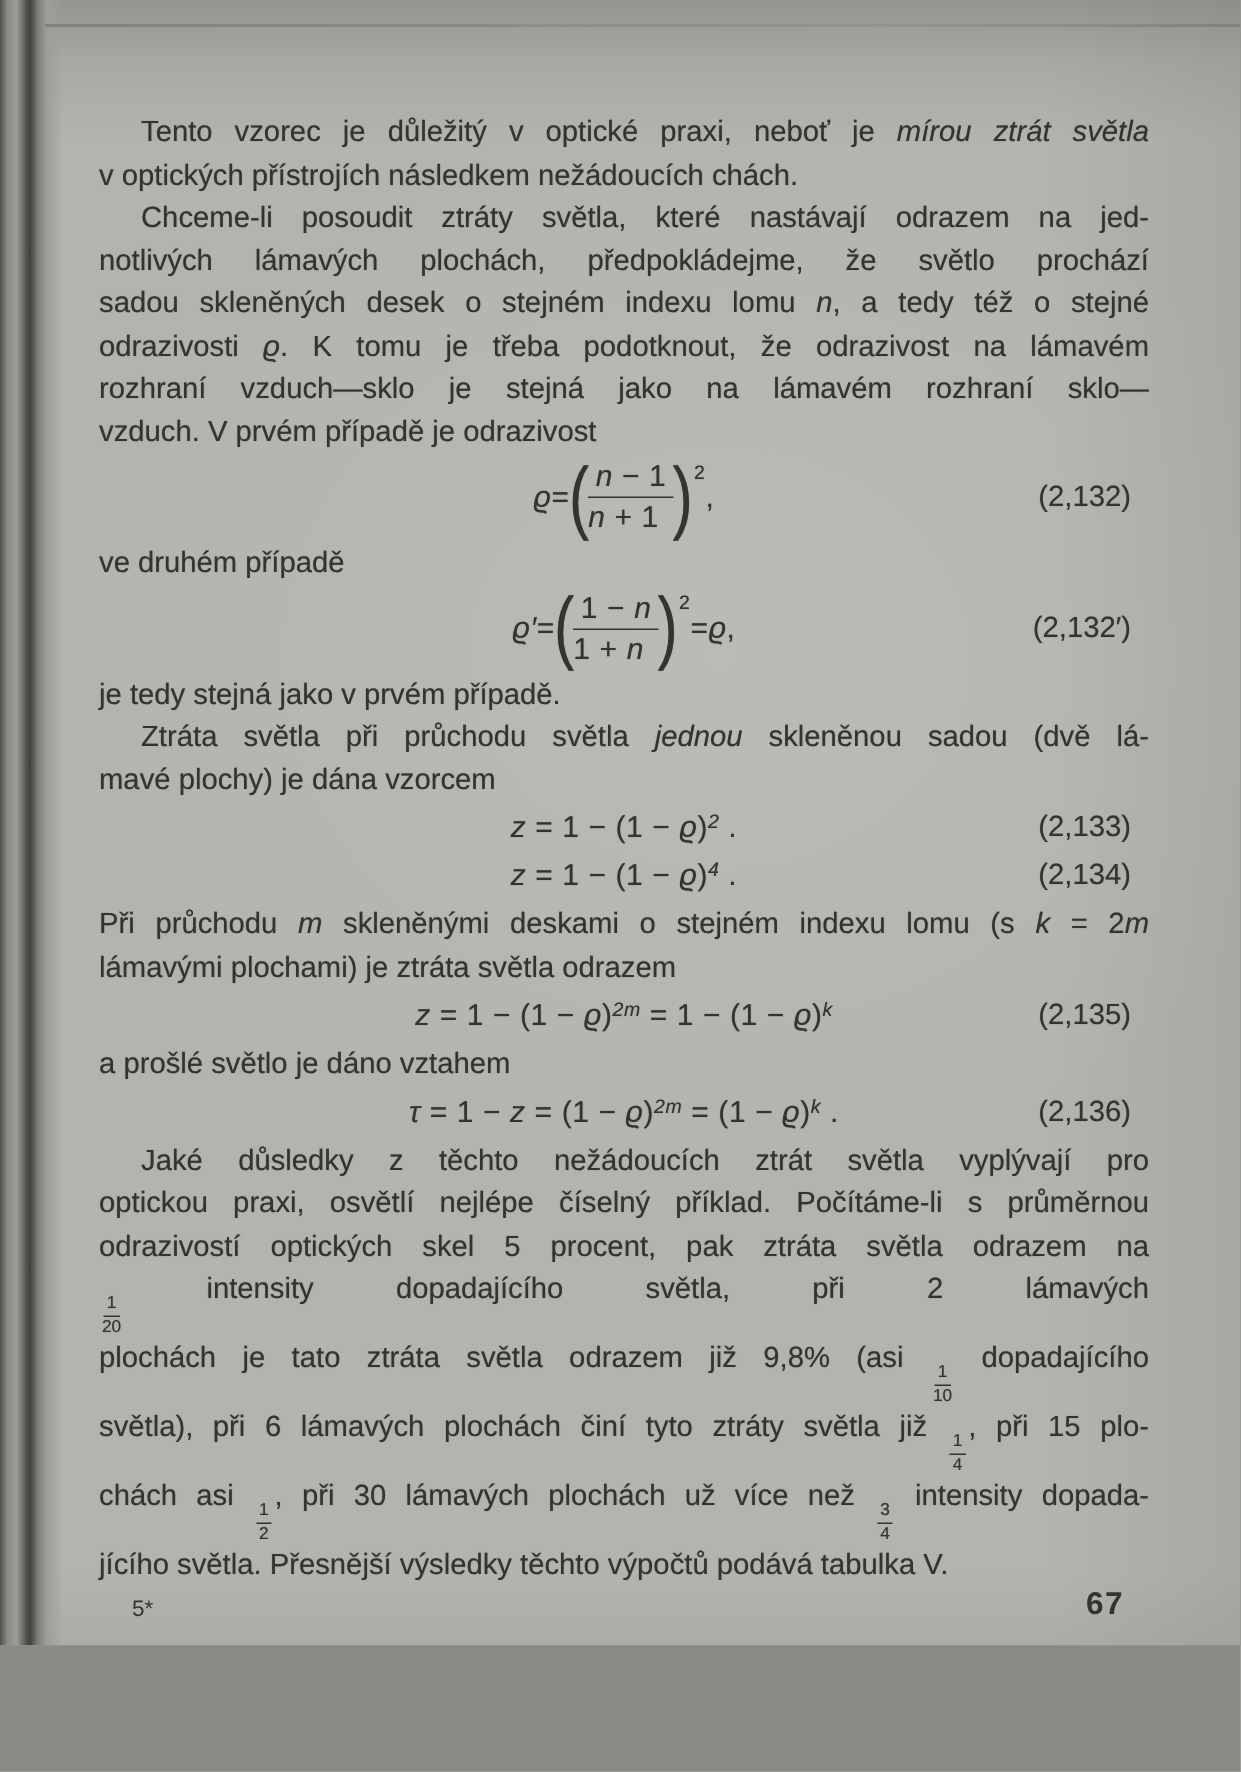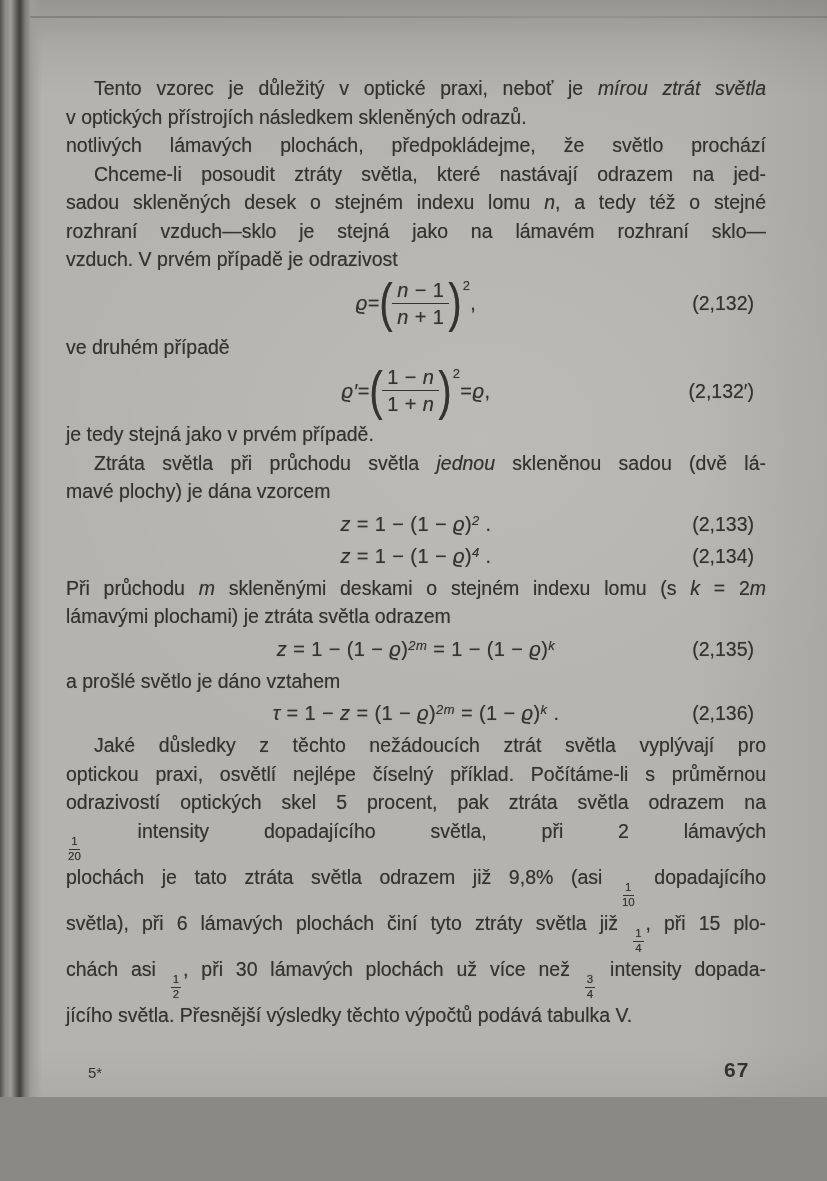--- a/index.html
+++ b/index.html
@@ -45,42 +45,43 @@
   .eq { position:relative; text-align:center; margin:4px 0 4px 0; }
   .eq .eq-body { display:inline-block; font-size:20px; line-height:28px; letter-spacing:0.4px; }
   .eq sup.exp { font-size:13px; line-height:0; vertical-align:6px; font-style:italic; }
   .eq-num { position:absolute; right:12px; top:50%; transform:translateY(-50%); font-size:19.5px; }
   .eqfrac { margin:5px 0; }
   .eqfrac .eq-body { display:inline-flex; align-items:center; }
   .bigparen {
     font-size:54px; font-weight:400; line-height:0.85;
     display:inline-block; transform:scaleX(0.75); margin:0 -3px;
   }
-  .bfrac { display:inline-flex; flex-direction:column; text-align:center; font-size:20px; line-height:1.1; }
+  .bfrac { display:inline-flex; flex-direction:column; text-align:left; font-size:20px; line-height:1.1; }
   .bfrac .fn { border-bottom:1.4px solid currentColor; padding:0 5px 2px; }
   .bfrac .fd { padding-top:2px; }
   .fracexp { font-size:13px; font-style:normal; position:relative; top:-17px; margin-left:1px; }
   .sig { position:absolute; left:88px; top:1064px; font-size:15px; }
   .pageno { position:absolute; left:724px; top:1058px; font-size:21px; font-weight:bold; letter-spacing:1px; }
 </style>
 </head>
 <body>
 
 <div class="scan">
   <div class="binding"></div>
   <div class="top-crease"></div>
   <main class="content" id="content">
       <div class="para">
         <div class="line just indent"><span>Tento vzorec je důležitý v optické praxi, neboť je </span><span class="it">mírou ztrát světla</span></div>
-        <div class="line"><span>v optických přístrojích následkem skleněných odrazů.</span></div>
+        <div class="line"><span>v optických přístrojích následkem nežádoucích chách.</span></div>
       </div>
       <div class="para">
+        <div class="line just indent"><span>Chceme-li posoudit ztráty světla, které nastávají odrazem na jed-</span></div>
         <div class="line just"><span>notlivých lámavých plochách, předpokládejme, že světlo prochází</span></div>
-        <div class="line just indent"><span>Chceme-li posoudit ztráty světla, které nastávají odrazem na jed-</span></div>
         <div class="line just"><span>sadou skleněných desek o stejném indexu lomu </span><span class="it">n</span><span>, a tedy též o stejné</span></div>
+        <div class="line just"><span>odrazivosti </span><span class="it">ϱ</span><span>. K tomu je třeba podotknout, že odrazivost na lámavém</span></div>
         <div class="line just"><span>rozhraní vzduch—sklo je stejná jako na lámavém rozhraní sklo—</span></div>
         <div class="line"><span>vzduch. V prvém případě je odrazivost</span></div>
       </div>
       <div class="eq eqfrac"><span class="eq-body">
           <span class="it">ϱ</span>
           <span> = </span>
           <span class="bigparen">(</span>
           <span class="bfrac">
             <span class="fn"><span class="it">n</span><span> − 1</span></span>
             <span class="fd"><span class="it">n</span><span> + 1</span></span>

